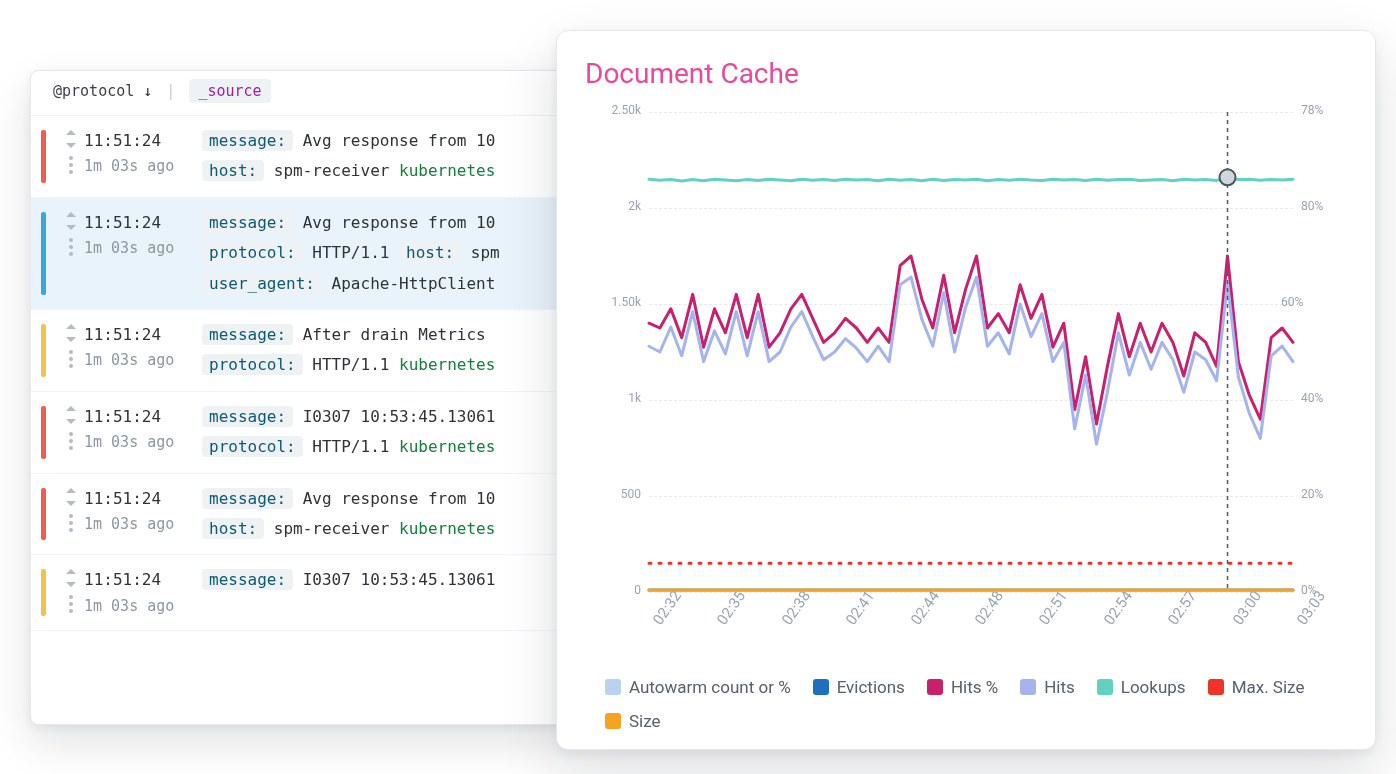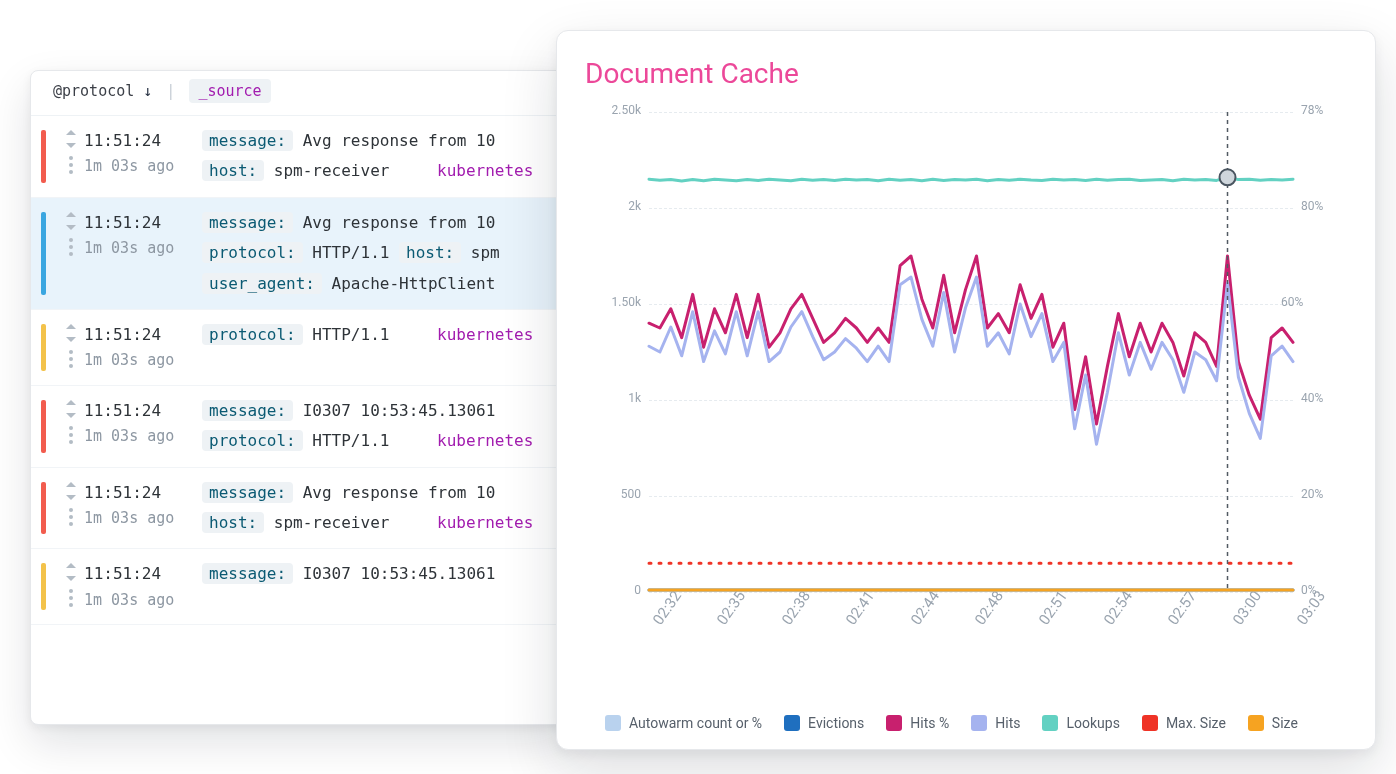--- a/index.html
+++ b/index.html
@@ -56,42 +56,42 @@
   }
   .chevron-updown::before { top:0; border-bottom:5px solid #b3bcc5; }
   .chevron-updown::after  { bottom:0; border-top:5px solid #b3bcc5; }
   .dots { display:flex; flex-direction:column; gap:3px; }
   .dots span { width:4px; height:4px; border-radius:50%; background:#b3bcc5; }
   .row-time { width:118px; color:#2e3338; }
   .row-time .ago { color:#8d97a2; display:block; font-size:15px; margin-top:-4px; }
   .row-body { flex:1; }
   .row-body .line { white-space: nowrap; overflow: hidden; }
   .kw { background:#eef2f5; border-radius:4px; padding:1px 7px; color:#0b5a73; }
-  .link { color:#a21caf;margin-left:38px; }
+  .link { color:#15803d; }
 
   
   .chart-panel {
     position: absolute;
     left: 556px; top: 30px;
     width: 820px; height: 720px;
     background:#fff;
     border:1px solid #e6e8eb;
     border-radius:12px;
     box-shadow: 0 22px 56px rgba(12,20,32,.14), 0 4px 12px rgba(12,20,32,.06);
     padding: 26px 22px 16px 28px;
     display:flex; flex-direction:column;
   }
   .chart-title { font-size:28px; font-weight:400; color:#ec4899; margin-bottom:6px; }
   .chart-plot { position:relative; flex:1; margin:6px 4px 4px 4px; }
   .y1label, .y2label { position:absolute; font-size:12px; color:#9aa4af; }
   .xlabel { position:absolute; font-size:15px; color:#9aa4af; transform:rotate(-55deg); transform-origin:left top; }
   .grid-line { position:absolute; left:60px; right:56px; height:0; border-top:1px dashed #e6ebef; }
   .legend {
     display:flex; flex-wrap:wrap; gap:14px 22px;
-    font-size:14px; color:#57606b;
+    font-size:17px; color:#57606b;
     padding: 8px 4px 2px 20px;
   }
   .lg { display:flex; align-items:center; gap:8px; }
   .sw { width:16px; height:16px; border-radius:3px; }
 </style>
 </head>
 <body>
 <div class="stage">
 
 <div class="log-panel">
@@ -142,20 +142,21 @@
           <div class="row-gutter">
             <div class="chevron-updown"></div>
             <div class="dots">
               <span></span>
               <span></span>
               <span></span>
             </div>
           </div>
           <div class="row-time">11:51:24<span class="ago">1m 03s ago</span></div>
           <div class="row-body">
+            <div class="line"><span class="kw">message:</span> After drain Metrics </div>
             <div class="line"><span class="kw">protocol:</span> HTTP/1.1 <span class="link">kubernetes</span></div>
           </div>
         </div>
         <div class="log-row">
           <div class="row-bar bar-red"></div>
           <div class="row-gutter">
             <div class="chevron-updown"></div>
             <div class="dots">
               <span></span>
               <span></span>

